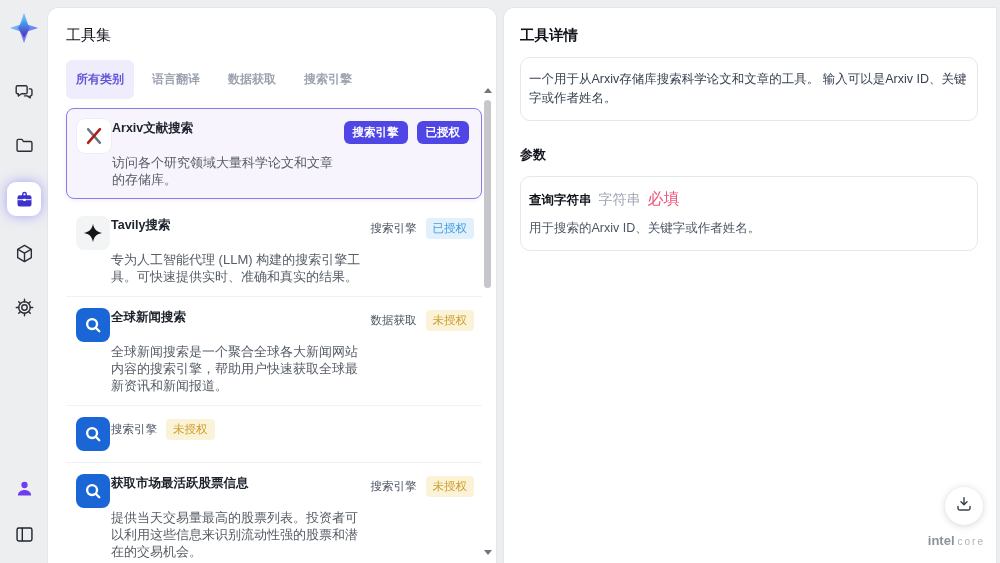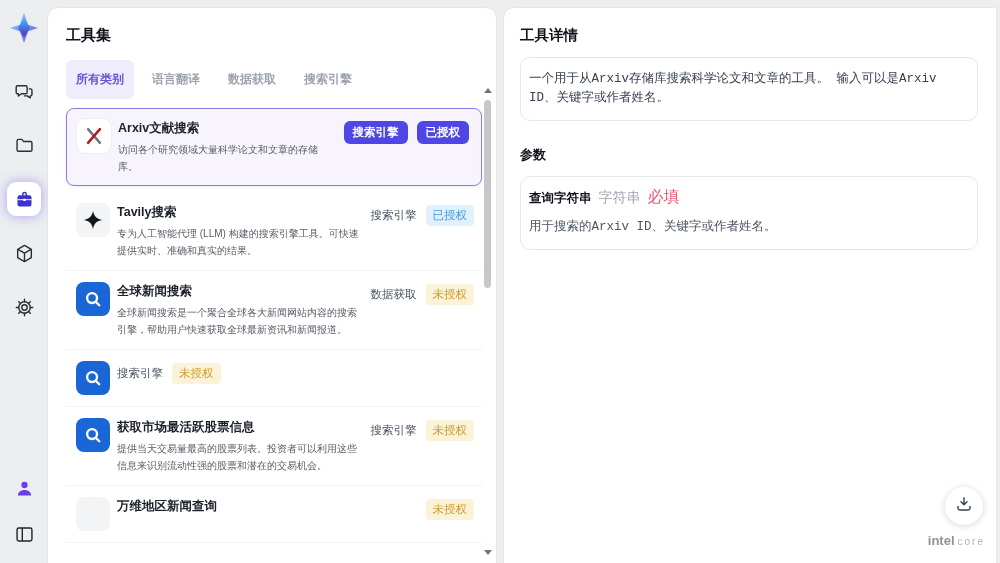--- a/index.html
+++ b/index.html
@@ -15,50 +15,50 @@
   .sidebar{position:absolute;left:0;top:0;width:48px;height:563px;display:flex;flex-direction:column;align-items:center;}
   .logo{margin-top:10px;width:32px;height:36px;display:flex;align-items:center;justify-content:center;}
   .nav{display:flex;flex-direction:column;gap:20px;margin-top:28px;align-items:center;}
   .nav-btn{width:34px;height:34px;display:flex;align-items:center;justify-content:center;border-radius:9px;cursor:pointer;}
   .nav-btn.active{background:#fff;box-shadow:0 0 12px rgba(104,86,255,.5);}
   .sidebar-bottom{margin-top:auto;margin-bottom:12px;display:flex;flex-direction:column;gap:12px;align-items:center;}
 
   
   .list-panel{position:absolute;left:48px;top:8px;width:448px;height:555px;background:#fff;border-radius:10px 10px 0 0;box-shadow:0 0 0 1px rgba(0,0,0,.03);overflow:hidden;}
   .lp-inner{padding:14px 14px 0 18px;}
-  .lp-title{font-size:15px;font-weight:bold;color:#10131a;margin:4px 0 0;}
+  .lp-title{font-size:15px;font-weight:normal;color:#10131a;margin:4px 0 0;}
   .tabs{display:flex;gap:8px;margin-top:15px;}
   .tab{border:none;background:transparent;color:#9ca3af;font-size:12px;font-weight:600;padding:11px 10px;border-radius:6px;cursor:pointer;font-family:inherit;}
   .tab.active{background:#efecfb;color:#6156d8;}
   .cards{margin-top:9px;width:416px;}
-  .card{display:flex;gap:7px;padding:11px 4px 11px 10px;border-bottom:1px solid #f1f2f4;align-items:flex-start;box-sizing:border-box;cursor:pointer;}
+  .card{display:flex;gap:1px;padding:11px 4px 11px 10px;border-bottom:1px solid #f1f2f4;align-items:flex-start;box-sizing:border-box;cursor:pointer;}
   .card.selected{background:#f7f4fe;border:1.5px solid #8f7ae6;border-radius:8px;padding:10px 8px 10px 10px;margin-bottom:6px;box-shadow:0 1px 4px rgba(120,90,230,.12);}
   .tool-icon{width:34px;height:34px;border-radius:8px;flex-shrink:0;display:flex;align-items:center;justify-content:center;}
   .tool-icon.white{background:#fff;box-shadow:0 0 0 1px #eceef1;}
   .tool-icon.light{background:#f3f4f6;}
   .tool-icon.blue{background:#1a66d6;}
   .card-text{flex:1;min-width:0;}
   .tool-name{font-size:12.5px;font-weight:bold;color:#1c212b;line-height:16px;margin-top:1px;}
-  .tool-desc{font-size:10px;color:#565c66;line-height:17px;margin-top:5px;}
+  .tool-desc{font-size:13px;color:#565c66;line-height:17px;margin-top:18px;}
   .card-badges{flex-shrink:0;display:flex;gap:9px;align-items:center;margin-top:2px;padding-right:4px;}
   .cat-text{font-size:11.5px;color:#4b5563;}
   .pill{font-size:11.5px;padding:3px 7px;border-radius:4px;white-space:nowrap;}
   .pill.auth{background:#e1f0fb;color:#3e9de2;}
   .pill.unauth{background:#fbf3d8;color:#cf9c2a;}
   .badge-solid{background:#4f46e5;color:#fff;font-size:11.5px;font-weight:600;padding:4px 9px;border-radius:6px;white-space:nowrap;}
 
   
   .scrollbar{position:absolute;right:3px;top:80px;bottom:8px;width:10px;}
   .sb-arrow{position:absolute;left:1px;width:0;height:0;}
   .sb-arrow.up{top:0;border-left:4px solid transparent;border-right:4px solid transparent;border-bottom:5px solid #6f7680;}
   .sb-arrow.down{bottom:0;border-left:4px solid transparent;border-right:4px solid transparent;border-top:5px solid #6f7680;}
   .sb-thumb{position:absolute;left:1px;width:7px;border-radius:4px;background:#c5c7cb;top:12px;height:188px;}
 
   
-  .details-panel{position:absolute;left:504px;top:8px;width:492px;height:555px;background:#fff;border-radius:10px 0 0 0;box-shadow:0 0 0 1px rgba(0,0,0,.03);padding:18px 18px 0 16px;box-sizing:border-box;font-family:Liberation Mono, monospace;}
+  .details-panel{position:absolute;left:504px;top:8px;width:492px;height:555px;background:#fff;border-radius:10px 0 0 0;box-shadow:0 0 0 1px rgba(0,0,0,.03);padding:18px 18px 0 16px;box-sizing:border-box;}
   .dp-title{font-size:14.5px;font-weight:bold;color:#10131a;margin:0;}
   .dp-section{font-size:13px;font-weight:bold;color:#10131a;margin-top:25px;}
   .dp-box{border:1px solid #e5e7eb;border-radius:10px;padding:12px 8px;margin-top:12px;font-size:12.5px;color:#374151;line-height:19px;background:#fff;}
   .param-head{display:flex;align-items:baseline;gap:7px;}
   .param-name{font-size:12.5px;font-weight:bold;color:#10131a;}
   .param-type{font-size:14px;color:#9ca3af;}
   .param-req{font-size:16px;color:#ee5878;}
   .param-desc{font-size:12.5px;color:#4b5563;margin-top:9px;}
 
   

